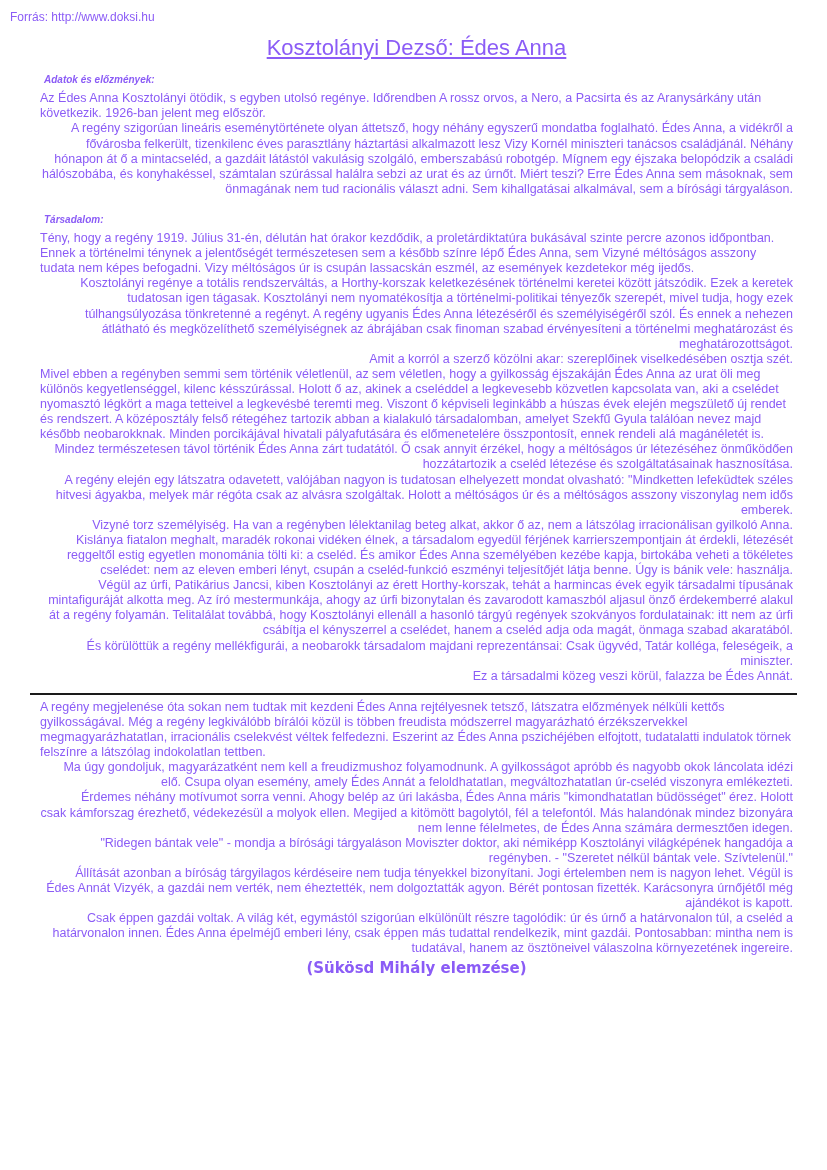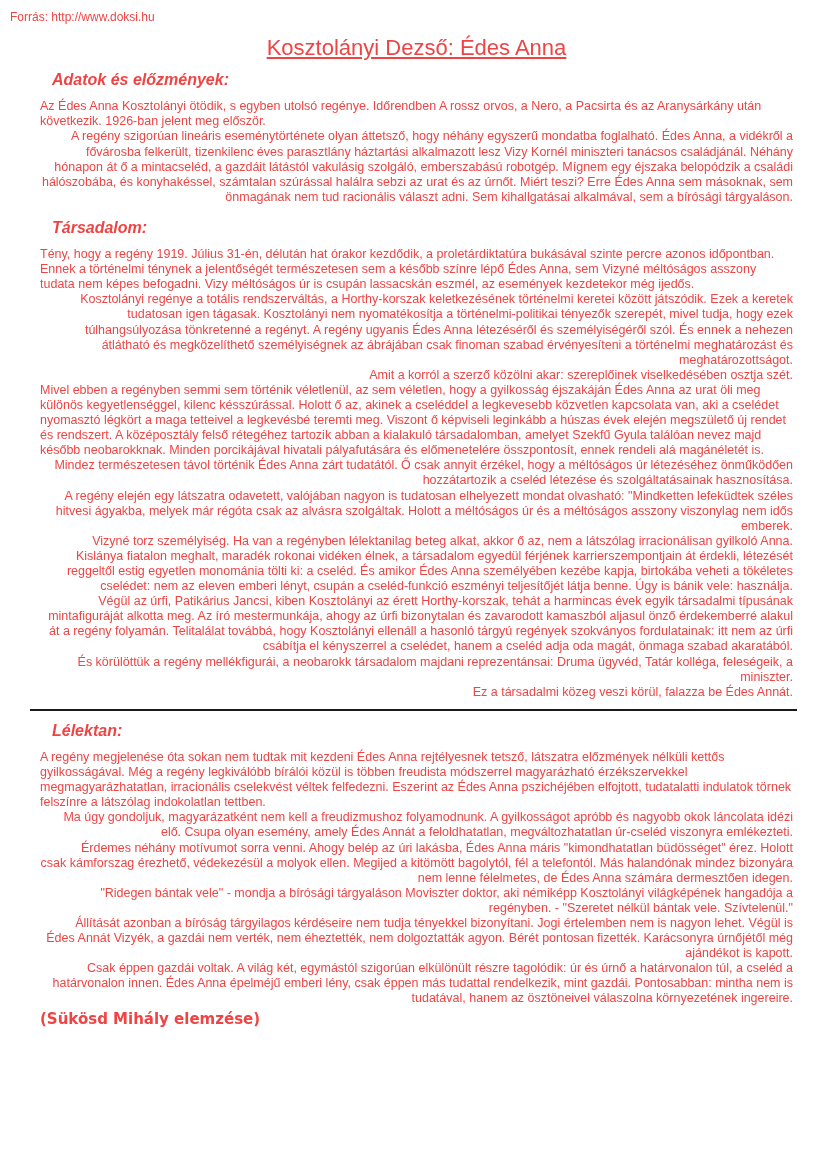--- a/index.html
+++ b/index.html
@@ -1,41 +1,41 @@
 <!DOCTYPE html>
 <html><head>
 <meta charset="utf-8">
 <style>
   html,body{margin:0;padding:0;background:#ffffff;}
   .page{
     width:827px;height:1170px;background:#ffffff;box-sizing:border-box;
-    padding:10px 34px 20px 40px;color:#ef4444;
+    padding:10px 34px 20px 40px;color:#8b5cf6;
     font-family:"Liberation Sans", sans-serif;font-size:12.5px;line-height:15.1px;
     overflow:hidden;
   }
   .source{font-size:12px;margin-left:-30px;}
   .title{
     font-size:22px;font-weight:normal;text-align:center;
     text-decoration:underline;margin:15px 0 17px 0;
     font-family:"Liberation Sans", sans-serif;
   }
   .sec{margin-top:15px;}
   .sec.first{margin-top:0;}
   .sec h2{
-    font-size:16px;line-height:15.1px;margin:12px;
+    font-size:10px;line-height:15.1px;margin:4px;
     font-weight:bold;font-style:italic;
   }
   .sec p{margin:0;}
   .sec p.ind{text-indent:13px;text-align:right;}
   .divider{
     border:none;border-top:2px solid #1a1a1a;
     margin:9px -4px 5px -10px;
   }
   .footer{
-    font-weight:bold;font-size:15px;line-height:18px;
+    text-align:center;font-weight:bold;font-size:15px;line-height:18px;
     font-family:"DejaVu Sans", sans-serif;margin-top:3px;
   }
 </style>
 </head>
 <body>
 
 <div class="page">
 
   <div class="source">Forrás: http://www.doksi.hu</div>
 
@@ -50,28 +50,27 @@
   <section class="sec">
     <h2>Társadalom:</h2>
     <p>Tény, hogy a regény 1919. Július 31-én, délután hat órakor kezdődik, a proletárdiktatúra bukásával szinte percre azonos időpontban. Ennek a történelmi ténynek a jelentőségét természetesen sem a később színre lépő Édes Anna, sem Vizyné méltóságos asszony tudata nem képes befogadni. Vizy méltóságos úr is csupán lassacskán eszmél, az események kezdetekor még ijedős.</p>
     <p class="ind">Kosztolányi regénye a totális rendszerváltás, a Horthy-korszak keletkezésének történelmi keretei között játszódik. Ezek a keretek tudatosan igen tágasak. Kosztolányi nem nyomatékosítja a történelmi-politikai tényezők szerepét, mivel tudja, hogy ezek túlhangsúlyozása tönkretenné a regényt. A regény ugyanis Édes Anna létezéséről és személyiségéről szól. És ennek a nehezen átlátható és megközelíthető személyiségnek az ábrájában csak finoman szabad érvényesíteni a történelmi meghatározást és meghatározottságot.</p>
     <p class="ind">Amit a korról a szerző közölni akar: szereplőinek viselkedésében osztja szét.</p>
     <p>Mivel ebben a regényben semmi sem történik véletlenül, az sem véletlen, hogy a gyilkosság éjszakáján Édes Anna az urat öli meg különös kegyetlenséggel, kilenc késszúrással. Holott ő az, akinek a cseléddel a legkevesebb közvetlen kapcsolata van, aki a cselédet nyomasztó légkört a maga tetteivel a legkevésbé teremti meg. Viszont ő képviseli leginkább a húszas évek elején megszülető új rendet és rendszert. A középosztály felső rétegéhez tartozik abban a kialakuló társadalomban, amelyet Szekfű Gyula találóan nevez majd később neobarokknak. Minden porcikájával hivatali pályafutására és előmenetelére összpontosít, ennek rendeli alá magánéletét is.</p>
     <p class="ind">Mindez természetesen távol történik Édes Anna zárt tudatától. Ő csak annyit érzékel, hogy a méltóságos úr létezéséhez önműködően hozzátartozik a cseléd létezése és szolgáltatásainak hasznosítása.</p>
     <p class="ind">A regény elején egy látszatra odavetett, valójában nagyon is tudatosan elhelyezett mondat olvasható: "Mindketten lefeküdtek széles hitvesi ágyakba, melyek már régóta csak az alvásra szolgáltak. Holott a méltóságos úr és a méltóságos asszony viszonylag nem idős emberek.</p>
     <p class="ind">Vizyné torz személyiség. Ha van a regényben lélektanilag beteg alkat, akkor ő az, nem a látszólag irracionálisan gyilkoló Anna. Kislánya fiatalon meghalt, maradék rokonai vidéken élnek, a társadalom egyedül férjének karrierszempontjain át érdekli, létezését reggeltől estig egyetlen monománia tölti ki: a cseléd. És amikor Édes Anna személyében kezébe kapja, birtokába veheti a tökéletes cselédet: nem az eleven emberi lényt, csupán a cseléd-funkció eszményi teljesítőjét látja benne. Úgy is bánik vele: használja.</p>
     <p class="ind">Végül az úrfi, Patikárius Jancsi, kiben Kosztolányi az érett Horthy-korszak, tehát a harmincas évek egyik társadalmi típusának mintafiguráját alkotta meg. Az író mestermunkája, ahogy az úrfi bizonytalan és zavarodott kamaszból aljasul önző érdekemberré alakul át a regény folyamán. Telitalálat továbbá, hogy Kosztolányi ellenáll a hasonló tárgyú regények szokványos fordulatainak: itt nem az úrfi csábítja el kényszerrel a cselédet, hanem a cseléd adja oda magát, önmaga szabad akaratából.</p>
-    <p class="ind">És körülöttük a regény mellékfigurái, a neobarokk társadalom majdani reprezentánsai: Druma ügyvéd, Tatár kolléga, feleségeik, a miniszter.</p>
+    <p class="ind">És körülöttük a regény mellékfigurái, a neobarokk társadalom majdani reprezentánsai: Csak ügyvéd, Tatár kolléga, feleségeik, a miniszter.</p>
     <p class="ind">Ez a társadalmi közeg veszi körül, falazza be Édes Annát.</p>
   </section>
 
   <hr class="divider">
 
   <section class="sec first">
-    <h2>Lélektan:</h2>
     <p>A regény megjelenése óta sokan nem tudtak mit kezdeni Édes Anna rejtélyesnek tetsző, látszatra előzmények nélküli kettős gyilkosságával. Még a regény legkiválóbb bírálói közül is többen freudista módszerrel magyarázható érzékszervekkel megmagyarázhatatlan, irracionális cselekvést véltek felfedezni. Eszerint az Édes Anna pszichéjében elfojtott, tudatalatti indulatok törnek felszínre a látszólag indokolatlan tettben.</p>
     <p class="ind">Ma úgy gondoljuk, magyarázatként nem kell a freudizmushoz folyamodnunk. A gyilkosságot apróbb és nagyobb okok láncolata idézi elő. Csupa olyan esemény, amely Édes Annát a feloldhatatlan, megváltozhatatlan úr-cseléd viszonyra emlékezteti.</p>
     <p class="ind">Érdemes néhány motívumot sorra venni. Ahogy belép az úri lakásba, Édes Anna máris "kimondhatatlan büdösséget" érez. Holott csak kámforszag érezhető, védekezésül a molyok ellen. Megijed a kitömött bagolytól, fél a telefontól. Más halandónak mindez bizonyára nem lenne félelmetes, de Édes Anna számára dermesztően idegen.</p>
     <p class="ind">"Ridegen bántak vele" - mondja a bírósági tárgyaláson Moviszter doktor, aki némiképp Kosztolányi világképének hangadója a regényben. - "Szeretet nélkül bántak vele. Szívtelenül."</p>
     <p class="ind">Állítását azonban a bíróság tárgyilagos kérdéseire nem tudja tényekkel bizonyítani. Jogi értelemben nem is nagyon lehet. Végül is Édes Annát Vizyék, a gazdái nem verték, nem éheztették, nem dolgoztatták agyon. Bérét pontosan fizették. Karácsonyra úrnőjétől még ajándékot is kapott.</p>
     <p class="ind">Csak éppen gazdái voltak. A világ két, egymástól szigorúan elkülönült részre tagolódik: úr és úrnő a határvonalon túl, a cseléd a határvonalon innen. Édes Anna épelméjű emberi lény, csak éppen más tudattal rendelkezik, mint gazdái. Pontosabban: mintha nem is tudatával, hanem az ösztöneivel válaszolna környezetének ingereire.</p>
   </section>
 
   <div class="footer">(Sükösd Mihály elemzése)</div>
 

